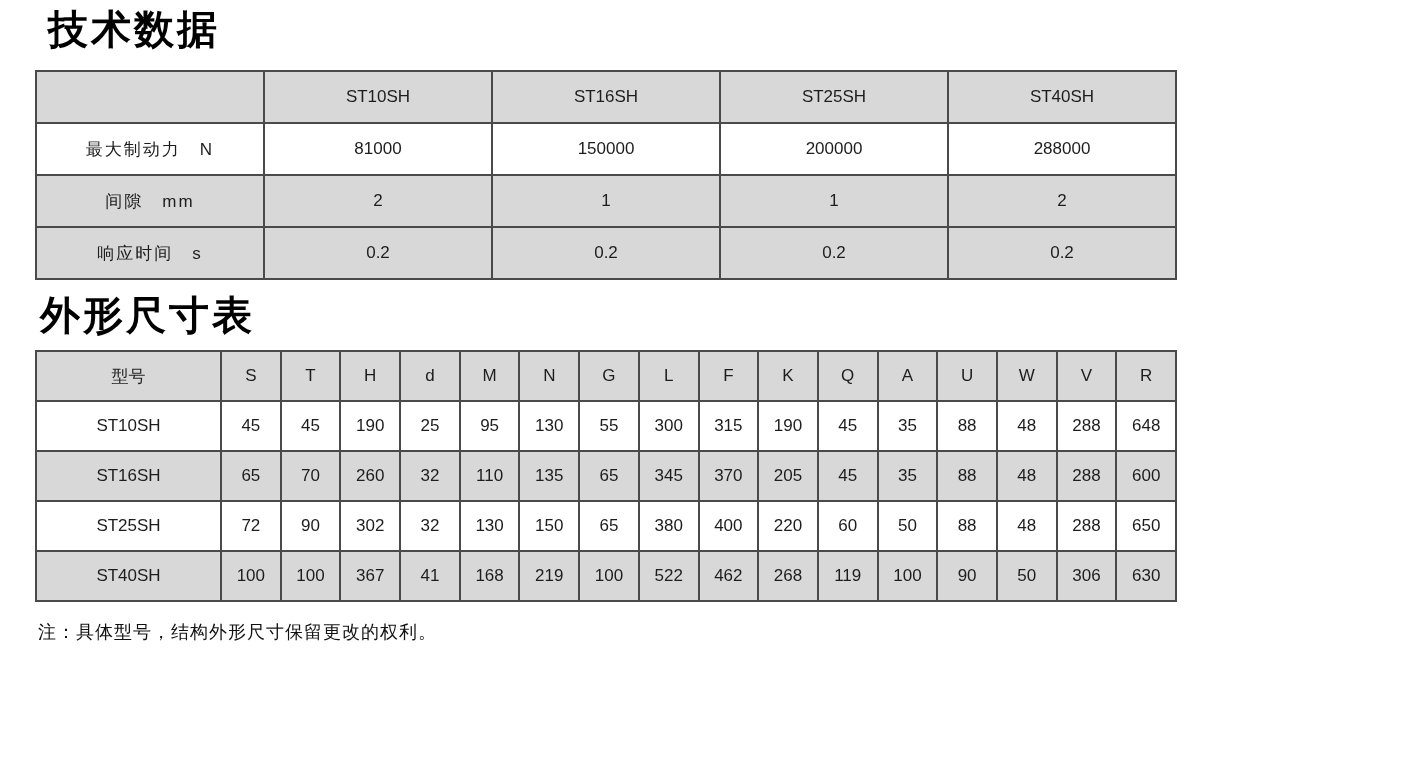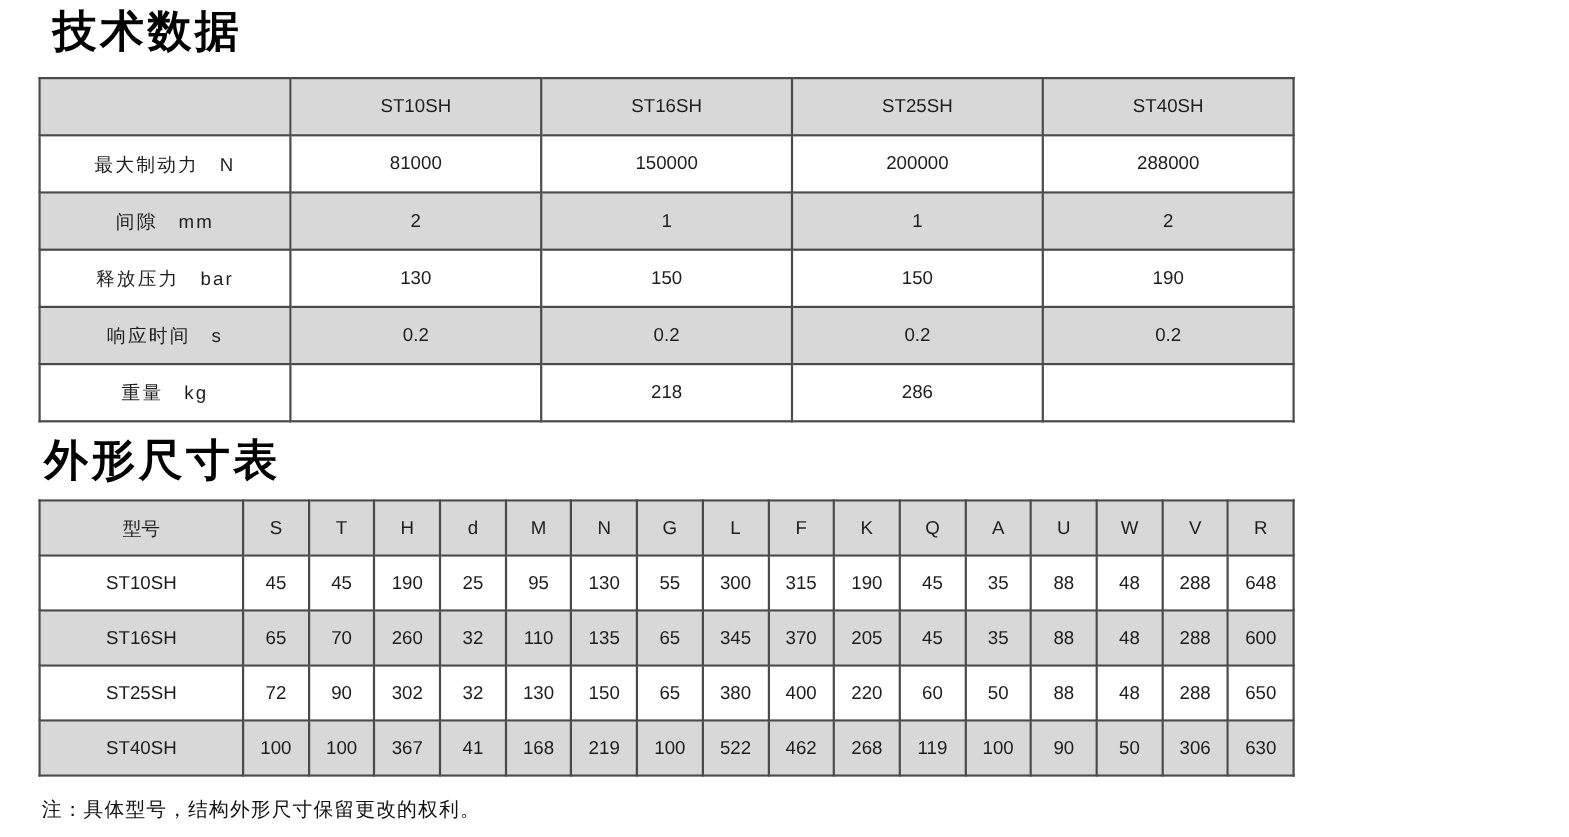--- a/index.html
+++ b/index.html
@@ -75,40 +75,26 @@
     <td>200000</td>
     <td>288000</td>
   </tr>
   <tr class="shaded">
     <td class="lbl">间隙　mm</td>
     <td>2</td>
     <td>1</td>
     <td>1</td>
     <td>2</td>
   </tr>
-  <tr>
-    <td class="lbl">释放压力　bar</td>
-    <td>130</td>
-    <td>150</td>
-    <td>150</td>
-    <td>190</td>
-  </tr>
   <tr class="shaded">
     <td class="lbl">响应时间　s</td>
     <td>0.2</td>
     <td>0.2</td>
     <td>0.2</td>
     <td>0.2</td>
-  </tr>
-  <tr>
-    <td class="lbl">重量　kg</td>
-    <td></td>
-    <td>218</td>
-    <td>286</td>
-    <td></td>
   </tr>
   </tbody>
 </table>
 
 <div class="title" style="margin-top:16px;margin-left:40px;">外形尺寸表</div>
 
 <table class="t2">
   <colgroup>
     <col style="width:185px">
     <col>

